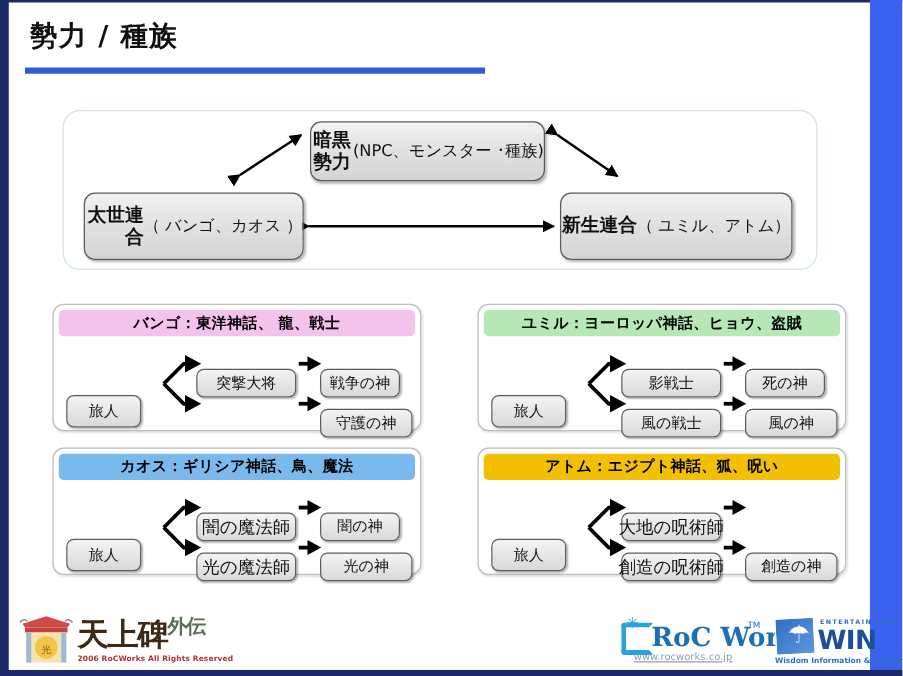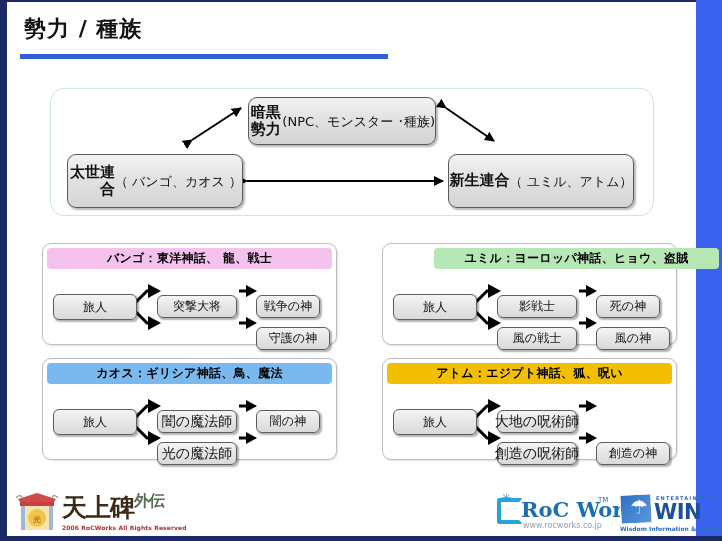--- a/index.html
+++ b/index.html
@@ -102,21 +102,21 @@
 
   .node {
     position: absolute;
     background: linear-gradient(to bottom, #f4f4f4 0%, #e6e6e6 50%, #d9d9d9 100%);
     border: 1.3px solid #5d5d5d;
     border-radius: 6px;
     box-shadow: 1.2px 1.2px 1.6px rgba(0,0,0,0.3);
     display: flex; align-items: center; justify-content: center;
     font-size: 12px; color: #111111; white-space: nowrap; margin-top: 16px;
   }
-  .node-root { left: 10px;  top: 34px; width: 84px; height: 26px; }
+  .node-root { left: 10px;  top: 56px; width: 60px; height: 26px; }
   .node-m-a  { left: 114px; top: 35px; width: 80px; height: 23px; }
   .node-m-b  { left: 114px; top: 67px; width: 80px; height: 23px; }
   .node-e-a  { left: 213px; top: 35px; width: 64px; height: 23px; }
   .node-e-b  { left: 213px; top: 67px; width: 74px; height: 23px; }
   .node.wide { font-size: 14px; }
 
   
   .logo-game {
     position: absolute; left: 14px; top: 487px;
     width: 148px; height: 50px;
@@ -160,22 +160,22 @@
     position: absolute; left: 24px; top: 5px;
     font-family: "DejaVu Serif", "Liberation Serif", serif;
     font-size: 21px; font-weight: bold; color: #1b6fb5;
     white-space: nowrap;
   }
   .roc-tm {
     position: absolute; left: 101px; top: 4px;
     font-size: 7px; color: #1b6fb5;
   }
   .roc-url {
-    position: absolute; left: 26px; top: 29px;
-    font-size: 8px; color: #8aa0b5; white-space: nowrap;
+    position: absolute; left: 10px; top: 29px;
+    font-size: 8px; color: #8aa0b5; white-space: nowrap; text-decoration: underline;
   }
 
   
   .logo-win {
     position: absolute; left: 620px; top: 492px;
     width: 86px; height: 44px;
   }
   .win-tile {
     position: absolute; left: 0; top: 2px; width: 32px; height: 30px;
     background: linear-gradient(135deg, #2f6fc4 0%, #5d97dd 100%);
@@ -265,21 +265,21 @@
         <path d="M 203 73 L 214 79 L 203 85 z" fill="#000000"></path>
       </g>
     </svg>
     <div class="node node-root">旅人</div>
     <div class="node node-m-a">突撃大将</div>
     <div class="node node-e-a">戦争の神</div>
     <div class="node node-e-b">守護の神</div>
   </div>
 
   <div class="panel" id="panel-1">
-    <div class="panel-header" style="background: rgb(182, 232, 182); margin-left: 47px;">ユミル：ヨーロッパ神話、ヒョウ、盗賊</div>
+    <div class="panel-header" style="background: rgb(182, 232, 182);">ユミル：ヨーロッパ神話、ヒョウ、盗賊</div>
     <svg class="arrow-svg" style="left:0; top:0; width:295px; height:102px;">
       <path d="M 88 63 L 104 47 L 112 47" stroke="#000000" stroke-width="3" fill="none"></path>
       <path d="M 105 40 L 118 47 L 105 54 z" fill="#000000"></path>
       <path d="M 88 63 L 104 79 L 112 79" stroke="#000000" stroke-width="3" fill="none"></path>
       <path d="M 105 72 L 118 79 L 105 86 z" fill="#000000"></path>
       <line x1="196" y1="47" x2="206" y2="47" stroke="#000000" stroke-width="3"></line>
       <path d="M 203 41 L 214 47 L 203 53 z" fill="#000000"></path>
       <line x1="196" y1="79" x2="206" y2="79" stroke="#000000" stroke-width="3"></line>
       <path d="M 203 73 L 214 79 L 203 85 z" fill="#000000"></path>
     </svg>
@@ -299,20 +299,21 @@
       <path d="M 105 72 L 118 79 L 105 86 z" fill="#000000"></path>
       <line x1="196" y1="47" x2="206" y2="47" stroke="#000000" stroke-width="3"></line>
       <path d="M 203 41 L 214 47 L 203 53 z" fill="#000000"></path>
       <line x1="196" y1="79" x2="206" y2="79" stroke="#000000" stroke-width="3"></line>
       <path d="M 203 73 L 214 79 L 203 85 z" fill="#000000"></path>
     </svg>
     <div class="node node-root">旅人</div>
     <div class="node node-m-a wide">闇の魔法師</div>
     <div class="node node-m-b wide">光の魔法師</div>
     <div class="node node-e-a">闇の神</div>
+    <div class="node node-e-b">光の神</div>
   </div>
 
   <div class="panel" id="panel-3">
     <div class="panel-header" style="background: rgb(242, 192, 0);">アトム：エジプト神話、狐、呪い</div>
     <svg class="arrow-svg" style="left:0; top:0; width:295px; height:102px;">
       <path d="M 88 63 L 104 47 L 112 47" stroke="#000000" stroke-width="3" fill="none"></path>
       <path d="M 105 40 L 118 47 L 105 54 z" fill="#000000"></path>
       <path d="M 88 63 L 104 79 L 112 79" stroke="#000000" stroke-width="3" fill="none"></path>
       <path d="M 105 72 L 118 79 L 105 86 z" fill="#000000"></path>
       <line x1="196" y1="47" x2="206" y2="47" stroke="#000000" stroke-width="3"></line>

